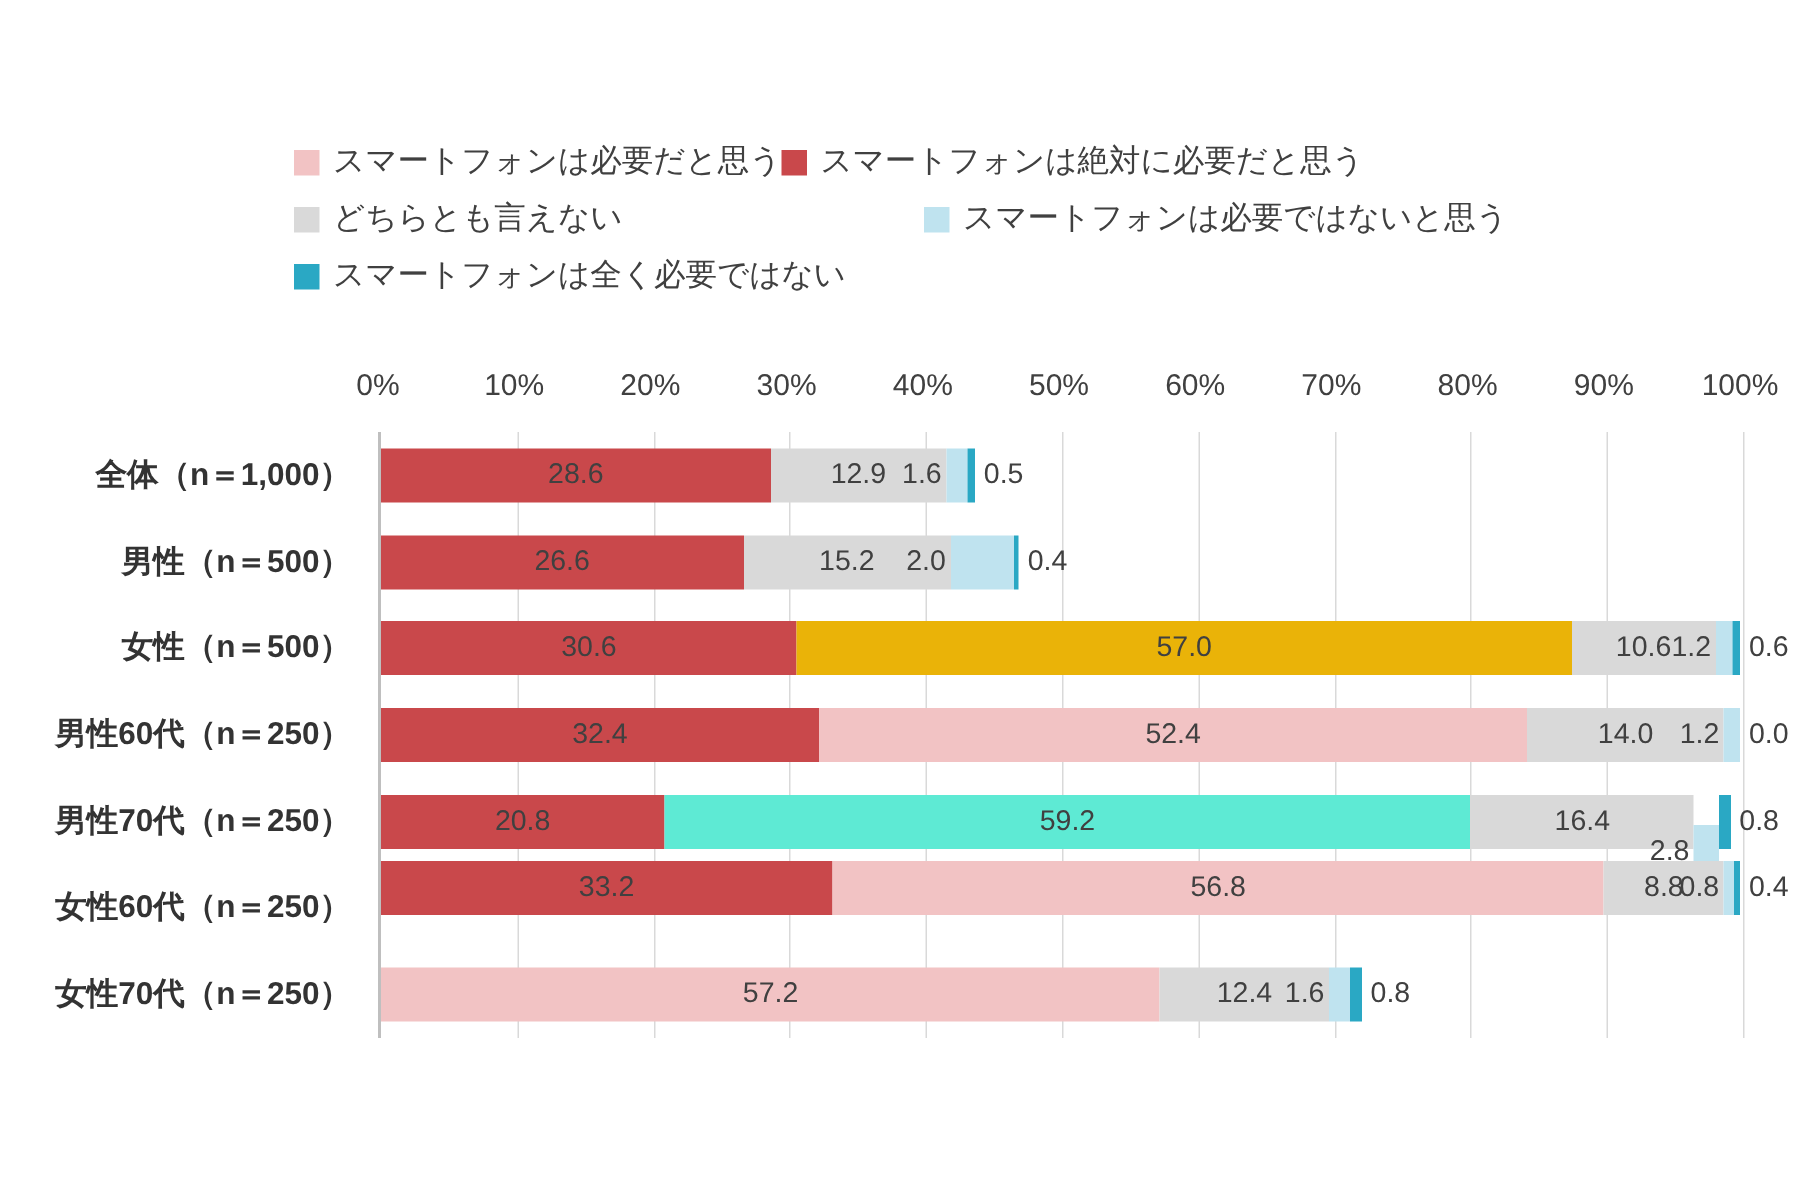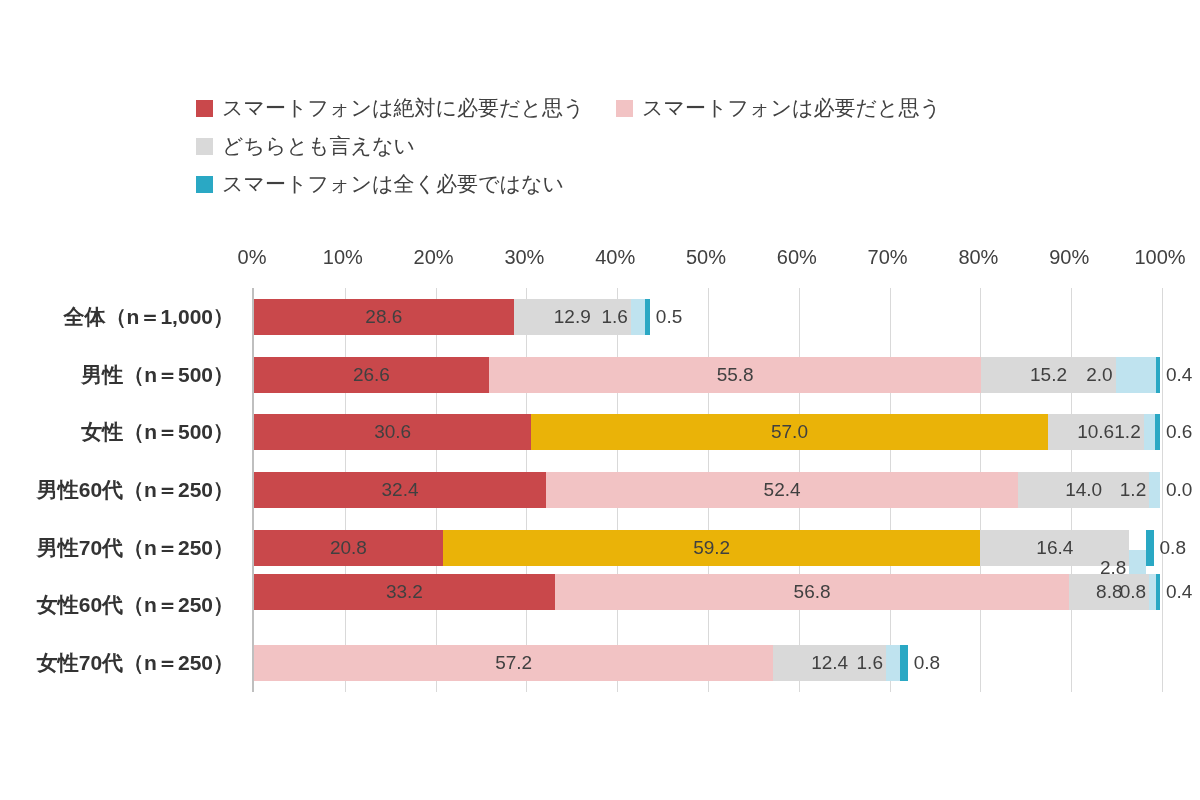--- a/index.html
+++ b/index.html
@@ -146,33 +146,37 @@
     line-height: 36px;
   }
 </style>
 </head>
 <body>
 
 <div id="chart-root">
 
   <div class="legend">
       <div class="legend-row">
+        <div class="legend-item">
+          <span class="legend-swatch" style="background: rgb(242, 195, 196);"></span>
+          <span>スマートフォンは必要だと思う</span>
+        </div>
         <div class="legend-item col1">
           <span class="legend-swatch" style="background: rgb(201, 72, 75);"></span>
           <span>スマートフォンは絶対に必要だと思う</span>
-        </div>
-        <div class="legend-item">
-          <span class="legend-swatch" style="background: rgb(242, 195, 196);"></span>
-          <span>スマートフォンは必要だと思う</span>
         </div>
       </div>
       <div class="legend-row">
         <div class="legend-item col1">
           <span class="legend-swatch" style="background: rgb(217, 217, 217);"></span>
           <span>どちらとも言えない</span>
+        </div>
+        <div class="legend-item">
+          <span class="legend-swatch" style="background: rgb(191, 227, 239);"></span>
+          <span>スマートフォンは必要ではないと思う</span>
         </div>
       </div>
       <div class="legend-row">
         <div class="legend-item">
           <span class="legend-swatch" style="background: rgb(42, 168, 196);"></span>
           <span>スマートフォンは全く必要ではない</span>
         </div>
       </div>
     </div>
 
@@ -215,23 +219,20 @@
             <span class="seg-label shift-left">1.6</span>
           </div>
           <div class="seg" style="width: 4.54px; background: rgb(42, 168, 196);">
             <span class="seg-label outside">0.5</span>
           </div>
         </div>
         <div class="row" style="top: 68.5714px;">
           <div class="seg" style="width: 241.528px; background: rgb(201, 72, 75);">
             <span class="seg-label">26.6</span>
           </div>
-          <div class="seg" style="width: 506.664px; background: rgb(242, 195, 196);">
-            <span class="seg-label">55.8</span>
-          </div>
           <div class="seg" style="width: 138.016px; background: rgb(217, 217, 217);">
             <span class="seg-label">15.2</span>
           </div>
           <div class="seg" style="width: 42px; background: rgb(191, 227, 239);">
             <span class="seg-label shift-left">2.0</span>
           </div>
           <div class="seg" style="width: 3.632px; background: rgb(42, 168, 196);">
             <span class="seg-label outside">0.4</span>
           </div>
         </div>
@@ -266,21 +267,21 @@
             <span class="seg-label shift-left">1.2</span>
           </div>
           <div class="seg" style="width: 0px; background: rgb(42, 168, 196);">
             <span class="seg-label outside">0.0</span>
           </div>
         </div>
         <div class="row" style="top: 241.714px;">
           <div class="seg" style="width: 188.864px; background: rgb(201, 72, 75);">
             <span class="seg-label">20.8</span>
           </div>
-          <div class="seg" style="width: 537.536px; background: #eab308;">
+          <div class="seg" style="width: 537.536px; background: #5eead4;">
             <span class="seg-label">59.2</span>
           </div>
           <div class="seg" style="width: 148.912px; background: rgb(217, 217, 217);">
             <span class="seg-label">16.4</span>
           </div>
           <div class="seg" style="width: 17px; background: rgb(191, 227, 239); margin-top: 20px;">
             <span class="seg-label shift-left">2.8</span>
           </div>
           <div class="seg" style="width: 7.264px; background: rgb(42, 168, 196);">
             <span class="seg-label outside">0.8</span>

